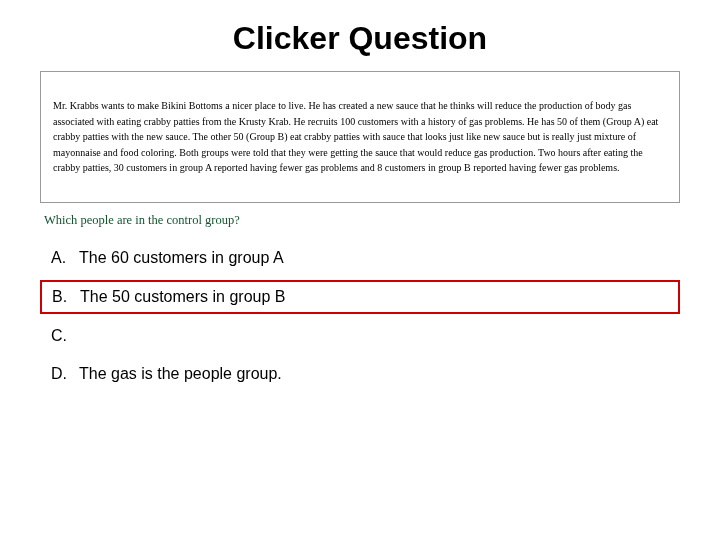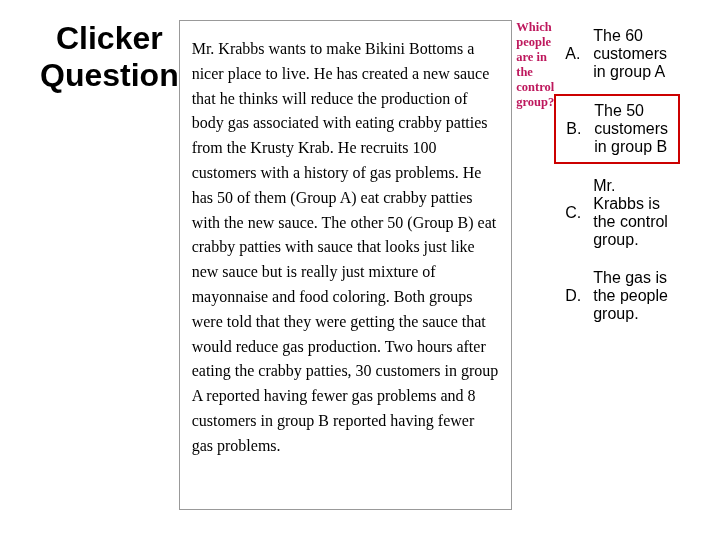--- a/index.html
+++ b/index.html
@@ -14,49 +14,48 @@
       background: #ffffff;
       font-family: 'Times New Roman', Times, serif;
       overflow: hidden;
     }
 
     .page-container {
       width: 720px;
       height: 540px;
       padding: 20px 40px;
       display: flex;
-      flex-direction: row;
+      flex-direction: column;
     }
 
     .title {
       text-align: center;
       font-size: 32px;
       font-weight: bold;
       font-family: Arial, Helvetica, sans-serif;
       margin-bottom: 14px;
       color: #000;
     }
 
     .passage-box {
       border: 1px solid #999;
-      padding: 16px 12px;
-      font-size: 16px;
+      padding: 26px 12px;
+      font-size: 10px;
       line-height: 1.55;
       color: #000;
       margin-bottom: 10px;
       font-family: 'Times New Roman', Times, serif;
     }
 
     .question-text {
       font-size: 12.5px;
       font-family: 'Times New Roman', Times, serif;
       margin-bottom: 14px;
-      color: #be185d;
+      color: #14532d;
       padding-left: 4px;
-      font-weight: bold;
     }
 
     .answer-options {
       display: flex;
       flex-direction: column;
       gap: 6px;
     }
 
     .answer-option {
       display: flex;
@@ -97,20 +96,19 @@
   <div class="answer-option">
         <span class="answer-letter">A.</span>
         <span>The 60 customers in group A</span>
       </div>
       <div class="answer-option highlighted">
         <span class="answer-letter">B.</span>
         <span>The 50 customers in group B</span>
       </div>
       <div class="answer-option">
         <span class="answer-letter">C.</span>
-        <span>Mr. Krabbs is the control group.</span>
       </div>
       <div class="answer-option">
         <span class="answer-letter">D.</span>
         <span>The gas is the people group.</span>
       </div>
     </div>
 </div>
 
 </body></html>

